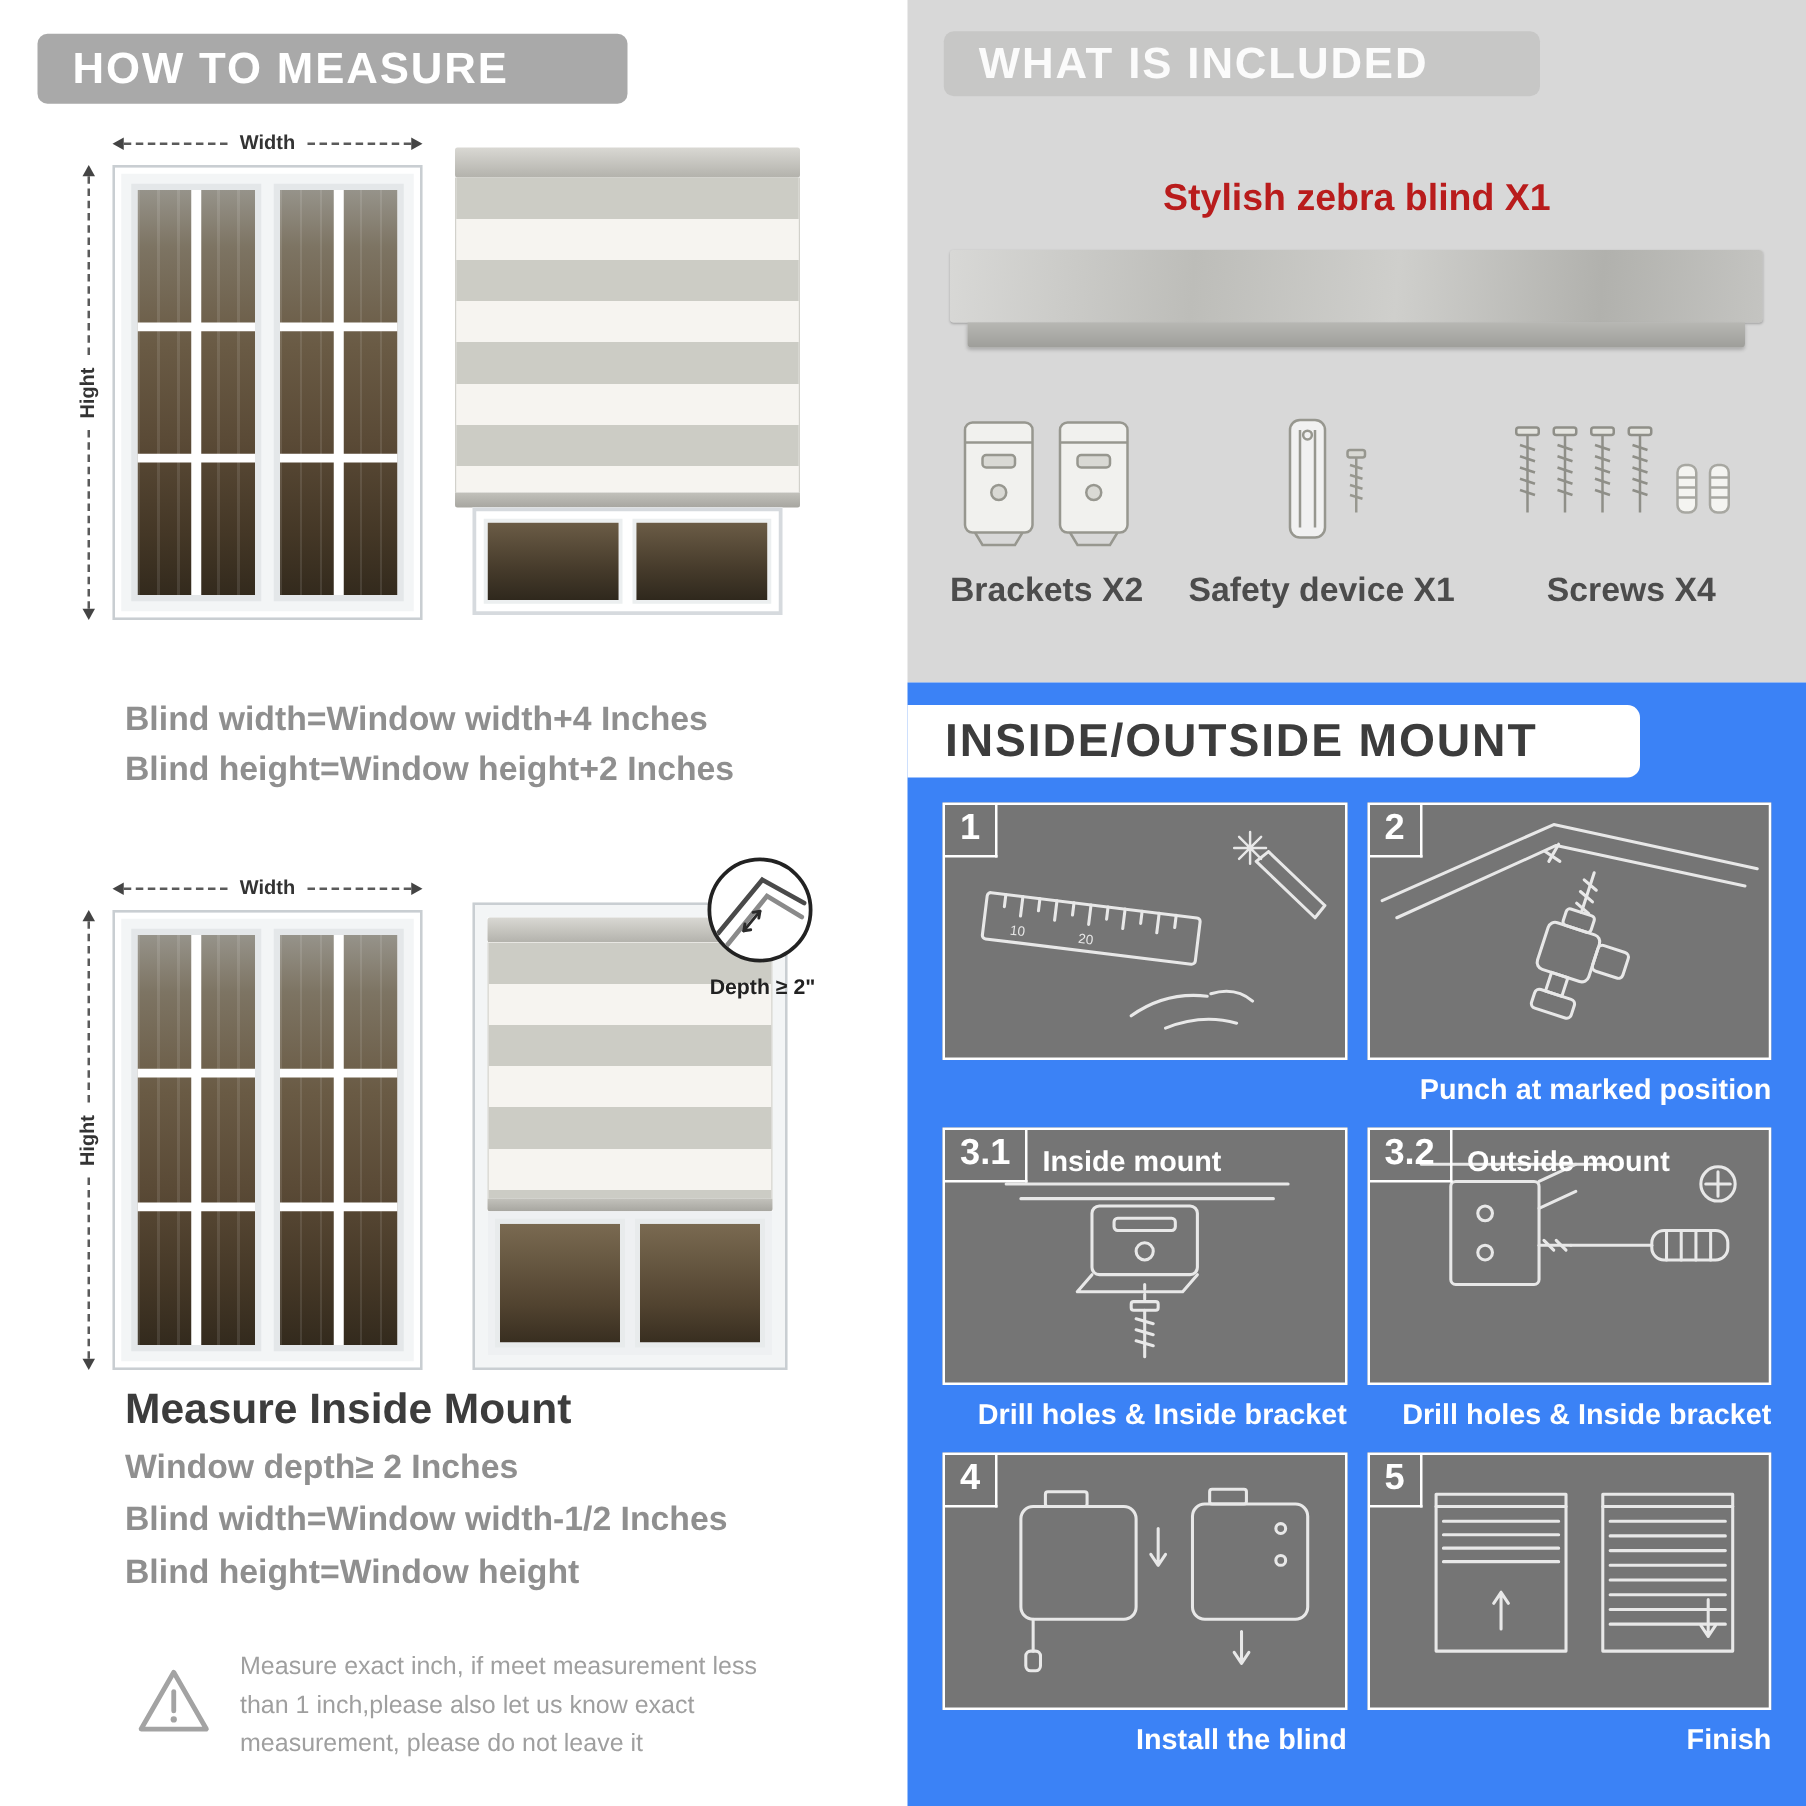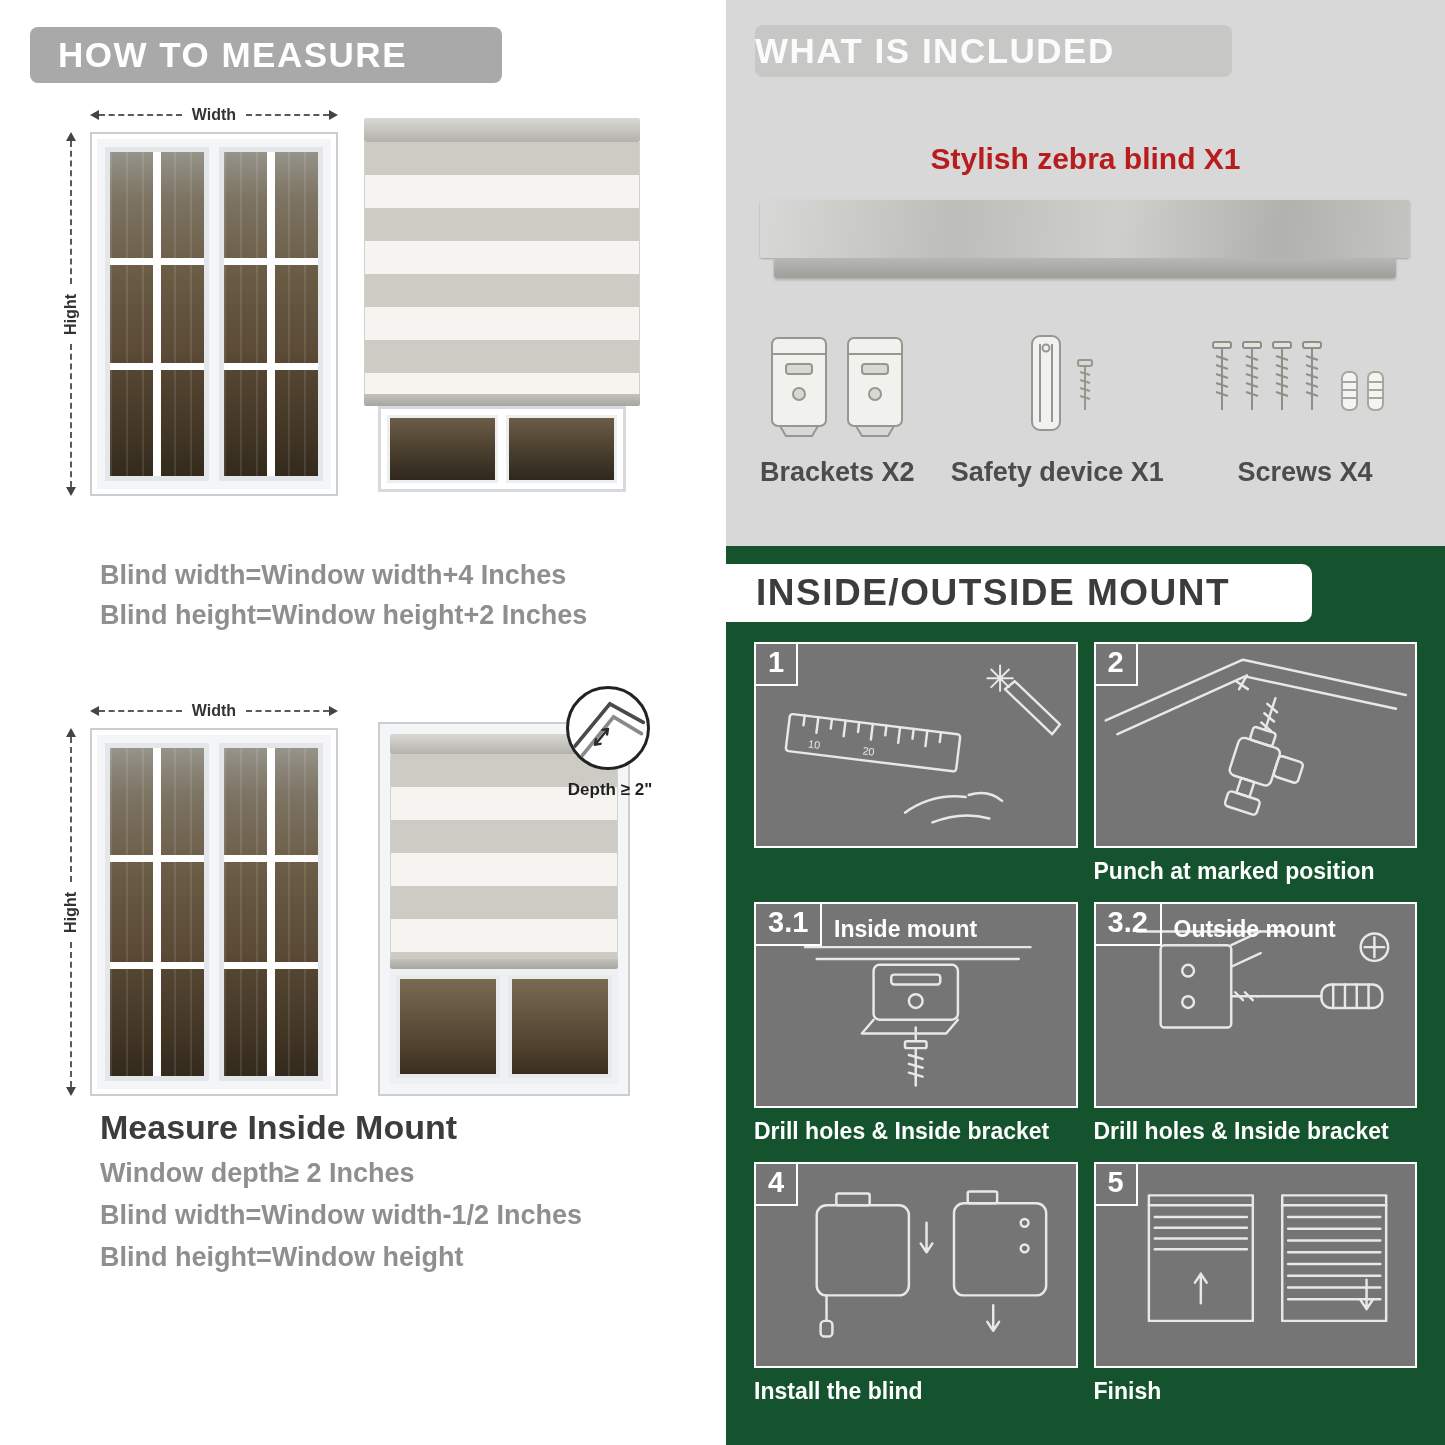--- a/index.html
+++ b/index.html
@@ -2,25 +2,25 @@
 <html><head>
 <meta charset="utf-8">
 <style>
   * { margin:0; padding:0; box-sizing:border-box; }
   html,body { width:1445px; height:1445px; }
   body { font-family:"Liberation Sans", sans-serif; background:#fff; overflow:hidden; }
   .page { position:relative; width:1445px; height:1445px; }
   section { position:absolute; }
   .left-col { left:0; top:0; width:726px; height:1445px; background:#fff; }
   .right-top { left:726px; top:0; width:719px; height:546px; background:#d8d8d8; }
-  .right-bottom { left:726px; top:546px; width:719px; height:899px; background:#14532d; }
+  .right-bottom { left:726px; top:546px; width:719px; height:899px; background:#3b82f6;text-align:right; }
 
   .banner { display:flex; align-items:center; font-weight:bold; letter-spacing:1.5px; }
   .gray-banner { position:absolute; left:30px; top:27px; width:472px; height:56px; background:#a9a9a9; color:#fff; font-size:35px; padding-left:28px; border-radius:8px; }
-  .light-banner { position:absolute; left:29px; top:25px; width:477px; height:52px; background:#c7c7c6; color:#fbfbfb; font-size:35px; border-radius:8px; }
+  .light-banner { position:absolute; left:29px; top:25px; width:477px; height:52px; background:#c7c7c6; color:#fbfbfb; font-size:35px; padding-left:28px; border-radius:8px; }
   .white-banner { position:absolute; left:0; top:18px; width:586px; height:58px; background:#fff; color:#3c3c3c; font-size:37px; padding-left:30px; border-radius:0 10px 10px 0; }
 
   
   .measure-fig { position:absolute; display:grid; grid-template-columns:26px 1fr; grid-template-rows:22px 1fr; column-gap:6px; row-gap:6px; }
   .fig1 { left:58px; top:104px; width:280px; height:392px; }
   .fig2 { left:58px; top:700px; width:280px; height:396px; }
   .h-arrow { grid-column:2; grid-row:1; display:flex; align-items:center; }
   .v-arrow { grid-column:1; grid-row:2; display:flex; flex-direction:column; align-items:center; }
   .dash { flex:1; border-top:2px dashed #5a5a5a; }
   .dashv { flex:1; border-left:2px dashed #5a5a5a; }
@@ -174,20 +174,28 @@
         </g>
       </svg>
     </div>
     <div class="depth-label">Depth ≥ 2"</div>
 
     <h2 class="m-title t2">Measure Inside Mount</h2>
     <p class="m-line l3">Window depth≥ 2 Inches</p>
     <p class="m-line l4">Blind width=Window width-1/2 Inches</p>
     <p class="m-line l5">Blind height=Window height</p>
 
+    <div class="warning">
+      <svg class="warn-icon" viewBox="0 0 64 60">
+        <path d="M32,6 L59,53 H5 Z" fill="none" stroke="#a3a3a3" stroke-width="4" stroke-linejoin="round"></path>
+        <path d="M32,22 v16" stroke="#a3a3a3" stroke-width="4" stroke-linecap="round"></path>
+        <circle cx="32" cy="45" r="2.6" fill="#a3a3a3"></circle>
+      </svg>
+      <p class="warn-text">Measure exact inch, if meet measurement less than 1 inch,please also let us know exact measurement, please do not leave it</p>
+    </div>
   </section>
 
   <section class="right-top">
     <div class="banner light-banner">WHAT IS INCLUDED</div>
     <div class="product-name">Stylish zebra blind X1</div>
 
     <div class="headrail-art">
       <div class="hr-top"></div>
       <div class="hr-bottom"></div>
     </div>

